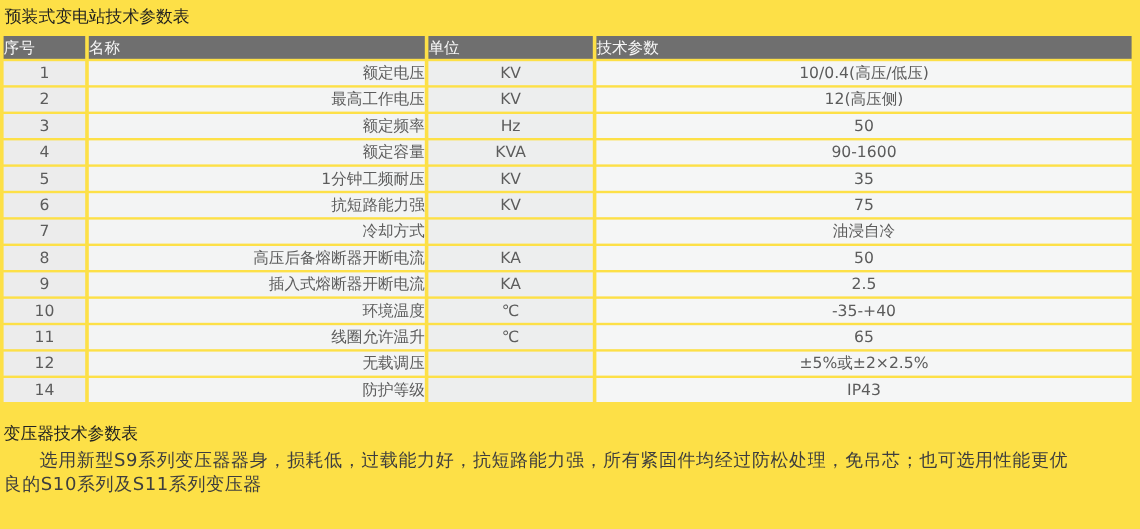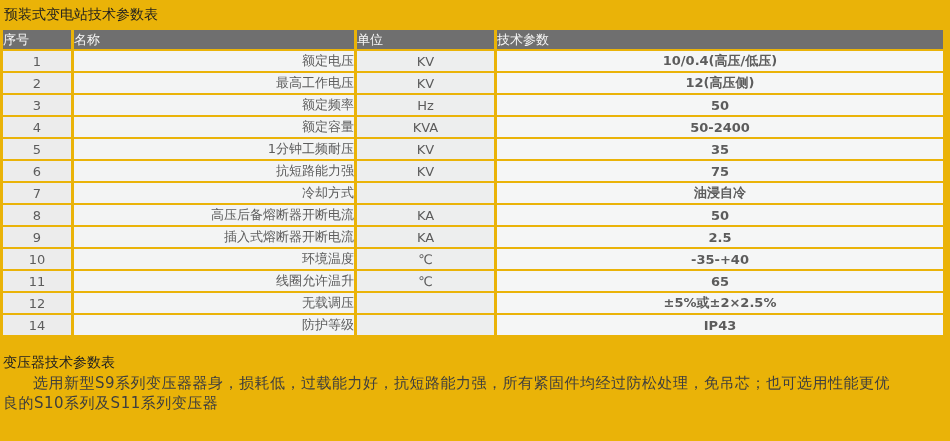--- a/index.html
+++ b/index.html
@@ -5,21 +5,21 @@
   * { margin: 0; padding: 0; box-sizing: border-box; }
   html, body {
     width: 950px;
     background: #ffffff;
     font-family: "DejaVu Sans", "Liberation Sans", sans-serif;
   }
   .page {
     position: relative;
     width: 950px;
     height: 441px;
-    background: #eab308;
+    background: #fde047;
     overflow: hidden;
   }
   .page-title {
     margin: 6px 0 0 4px;
     font-size: 14px;
     line-height: 16px;
     color: #1f1f1f;
   }
   table.params {
     margin-top: 6px;
@@ -42,21 +42,21 @@
   table.params td {
     height: 20px;
     color: #5c5c5c;
     text-align: center;
     overflow: hidden;
     white-space: nowrap;
   }
   table.params td.col-no    { background: #ececec; }
   table.params td.col-name  { background: #f3f4f4; text-align: right; padding-left: 55px; }
   table.params td.col-unit  { background: #edeeee; }
-  table.params td.col-value { background: #f5f6f6; font-weight: bold; }
+  table.params td.col-value { background: #f5f6f6; }
   .footer {
     margin-top: 16px;
     margin-left: 3px;
     width: 944px;
   }
   .footer-heading {
     font-size: 14px;
     line-height: 18px;
     color: #222222;
   }
@@ -107,21 +107,21 @@
         <tr>
           <td class="col-no">3</td>
           <td class="col-name">额定频率</td>
           <td class="col-unit">Hz</td>
           <td class="col-value">50</td>
         </tr>
         <tr>
           <td class="col-no">4</td>
           <td class="col-name">额定容量</td>
           <td class="col-unit">KVA</td>
-          <td class="col-value">50-2400</td>
+          <td class="col-value">90-1600</td>
         </tr>
         <tr>
           <td class="col-no">5</td>
           <td class="col-name">1分钟工频耐压</td>
           <td class="col-unit">KV</td>
           <td class="col-value">35</td>
         </tr>
         <tr>
           <td class="col-no">6</td>
           <td class="col-name">抗短路能力强</td>

